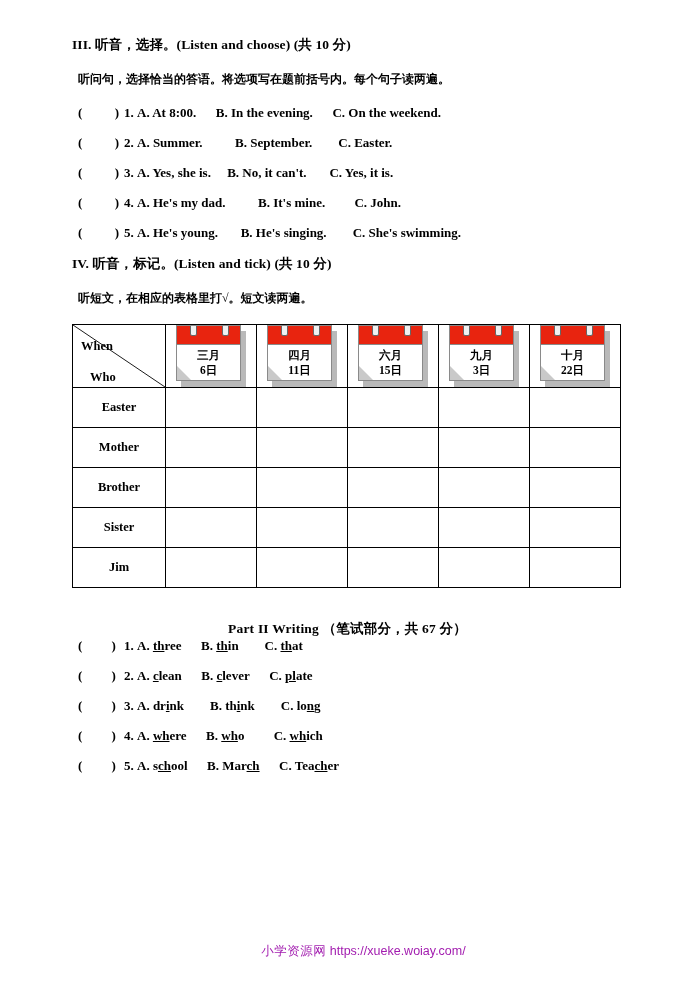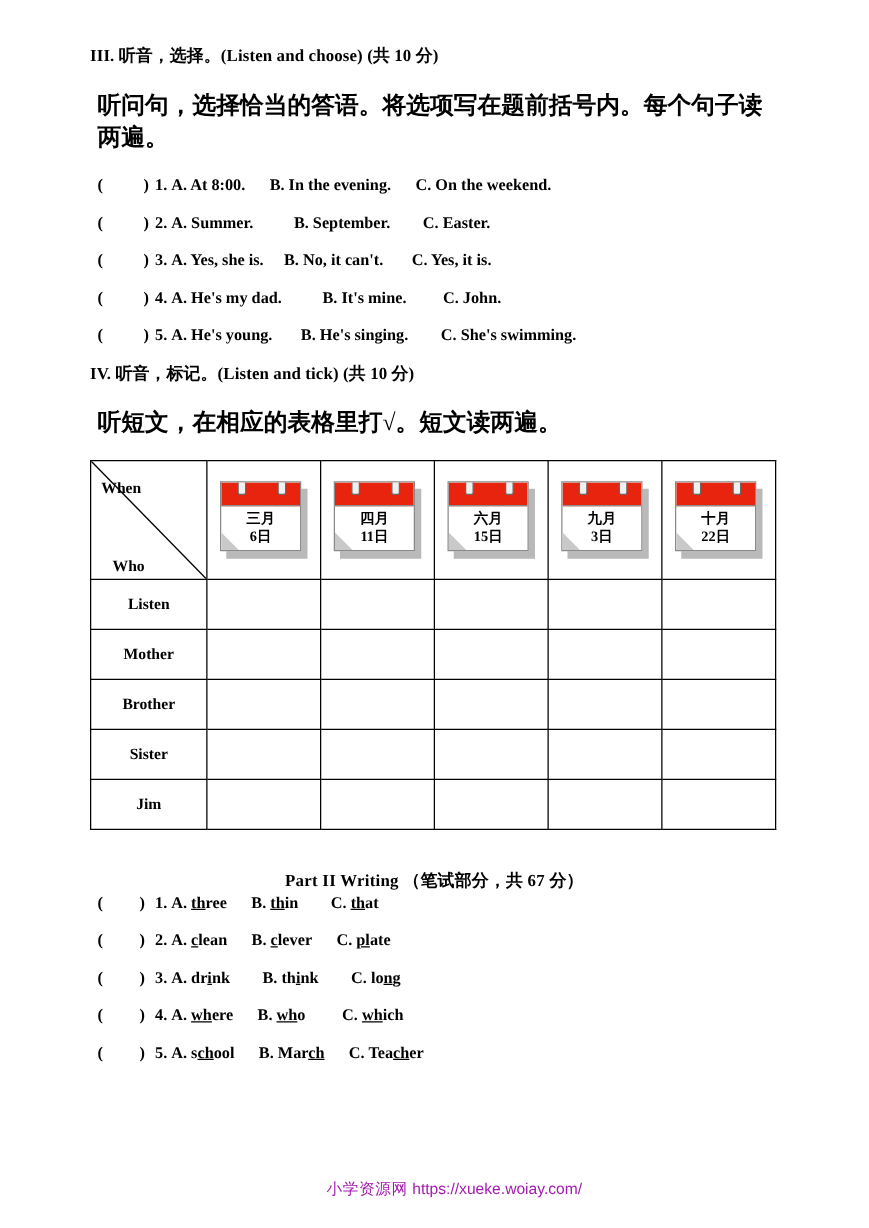--- a/index.html
+++ b/index.html
@@ -24,21 +24,21 @@
     padding: 36px 72px 0 72px;
   }
   .sec-head {
     font-weight: bold;
     font-size: 13.5px;
     margin: 0 0 17px 0;
     letter-spacing: 0.1px;
   }
   .sub-head {
     font-weight: bold;
-    font-size: 19px;
+    font-size: 12px;
     margin: 0 0 17px 0;
     padding-left: 6px;
   }
   .q-line {
     font-size: 13px;
     font-weight: bold;
     margin: 0 0 14px 0;
     padding-left: 6px;
     white-space: pre;
   }
@@ -99,21 +99,21 @@
     left: 17px;
     bottom: 2px;
     font-size: 12.5px;
     font-weight: bold;
   }
   
   .cal {
     position: relative;
     width: 70px;
     height: 62px;
-    margin: 16px auto;
+    margin: 0 auto;
   }
   .cal .shadow {
     position: absolute;
     left: 5px;
     top: 6px;
     width: 65px;
     height: 56px;
     background: #b9b9b9;
   }
   .cal .body {
@@ -272,21 +272,21 @@
                   <div class="ring r1"></div>
                   <div class="ring r2"></div>
                 </div>
             <div class="txt"><span>十月</span><br><span>22日</span></div>
             <div class="fold"></div>
           </div>
         </div>
       </td>
     </tr>
     <tr>
-      <td>Listen</td>
+      <td>Easter</td>
       <td></td>
       <td></td>
       <td></td>
       <td></td>
       <td></td>
     </tr>
     <tr>
       <td>Mother</td>
       <td></td>
       <td></td>

